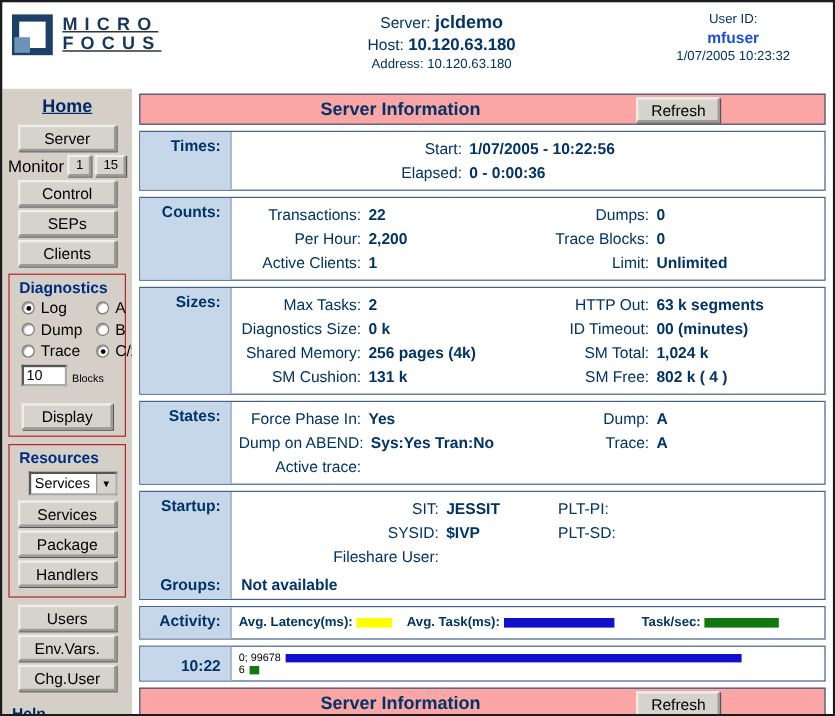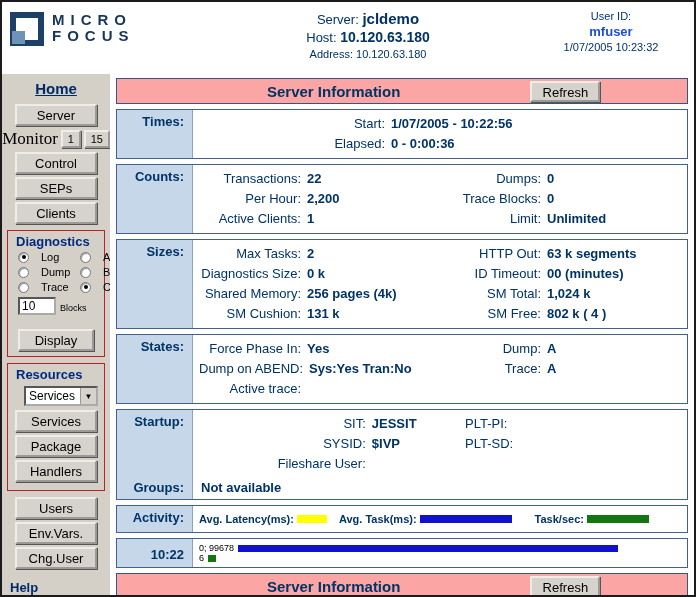--- a/index.html
+++ b/index.html
@@ -2,21 +2,21 @@
 <html><head>
 <meta charset="utf-8">
 <style>
   * { margin:0; padding:0; box-sizing:border-box; }
   body { font-family:"Liberation Sans", sans-serif; background:#fff; }
   .page { width:696px; height:597px; border:2px solid #1b1b1b; overflow:hidden;
           display:flex; flex-direction:column; background:#fff; }
 
   
   .header { height:72px; display:flex; align-items:flex-start; padding:6px 8px 0 8px; background:#fff; flex:0 0 auto; }
-  .logo { display:flex; width:190px; padding-top:4px; }
+  .logo { display:flex; align-items:center; width:190px; padding-top:4px;text-decoration:underline; }
   .logo-icon { width:34px; height:34px; border:6px solid #1d4068; position:relative; margin-right:8px; background:#fff; }
   .logo-icon::before { content:""; position:absolute; left:-4px; bottom:-4px; width:13px; height:13px; background:#6f93b8; }
   .logo-text { color:#16365c; font-weight:bold; font-size:15px; letter-spacing:6px; line-height:16px; }
   .hdr-center { flex:1; text-align:center; color:#003366; }
   .hdr-line1 { font-size:13px; padding-top:2px; }
   .hdr-line1 b { font-size:15px; }
   .hdr-line2 { font-size:13px; padding-top:2px; }
   .hdr-line2 b { font-size:14px; }
   .hdr-line3 { font-size:11px; padding-top:3px; }
   .hdr-right { width:150px; text-align:center; font-size:11px; color:#003366; padding-top:2px; }
@@ -27,28 +27,28 @@
   .sidebar { width:108px; background:#d4d0c8; padding:4px 0 0 0; text-align:center; flex:0 0 auto; }
   .main { flex:1; background:#fff; padding:4px 6px 0 6px; min-width:0; }
 
   
   .home-link { font-size:15px; font-weight:bold; color:#002a66; text-decoration:underline; display:inline-block; margin:2px 0 4px 0; cursor:pointer; }
   .btn3d { font-family:"Liberation Sans",sans-serif; font-size:13px; color:#000;
            background:#d6d3cc; border:2px outset #efede8; padding:2px 4px; cursor:pointer;
            box-shadow:1px 1px 0 #555; }
   .side-btn { width:82px; height:22px; display:block; margin:3px auto; }
   .monitor-row { display:flex; align-items:center; justify-content:center; gap:3px; margin:3px 0; }
-  .monitor-lbl { font-size:17px; color:#000;font-family:Liberation Serif, serif; }
+  .monitor-lbl { font-size:14px; color:#000; }
   .mini-btn { width:20px; height:18px; font-size:11px; padding:0; }
   .mini-btn2 { width:26px; height:18px; font-size:11px; padding:0; }
 
   .red-box { border:1px solid #bb2222; margin:6px 5px 6px 5px; padding:3px 2px 5px 2px; text-align:left; }
   .box-title { font-size:13px; font-weight:bold; color:#002a80; padding:0 0 2px 6px; }
   .radio-grid { display:grid; grid-template-columns:62px 44px; row-gap:3px; padding-left:8px; }
-  .radio-item { display:flex; align-items:center; gap:12px; font-size:11px; color:#000; cursor:pointer; }
+  .radio-item { display:flex; align-items:center; gap:5px; font-size:13px; color:#000; cursor:pointer; }
   .radio { width:11px; height:11px; border-radius:50%; border:1px solid #777; background:#fff;
            box-shadow:inset 1px 1px 1px #999; position:relative; flex:0 0 auto; }
   .radio.checked::after { content:""; position:absolute; left:2.5px; top:2.5px; width:4px; height:4px; border-radius:50%; background:#000; }
   .blocks-row { display:flex; align-items:flex-end; gap:4px; padding:4px 0 3px 8px; }
   .blocks-input { width:38px; height:18px; border:2px inset #aaa; font-size:12px; padding:0 2px; background:#fff; font-family:"Liberation Sans",sans-serif; }
   .blocks-lbl { font-size:9px; color:#000; padding-bottom:2px; }
   .display-btn { width:76px; height:22px; margin:11px auto 0 auto; display:block; }
 
   .select-box { width:74px; height:20px; margin:2px auto 4px 14px; background:#fff; border:2px inset #aaa;
                 display:flex; align-items:center; font-size:12px; cursor:pointer; }

